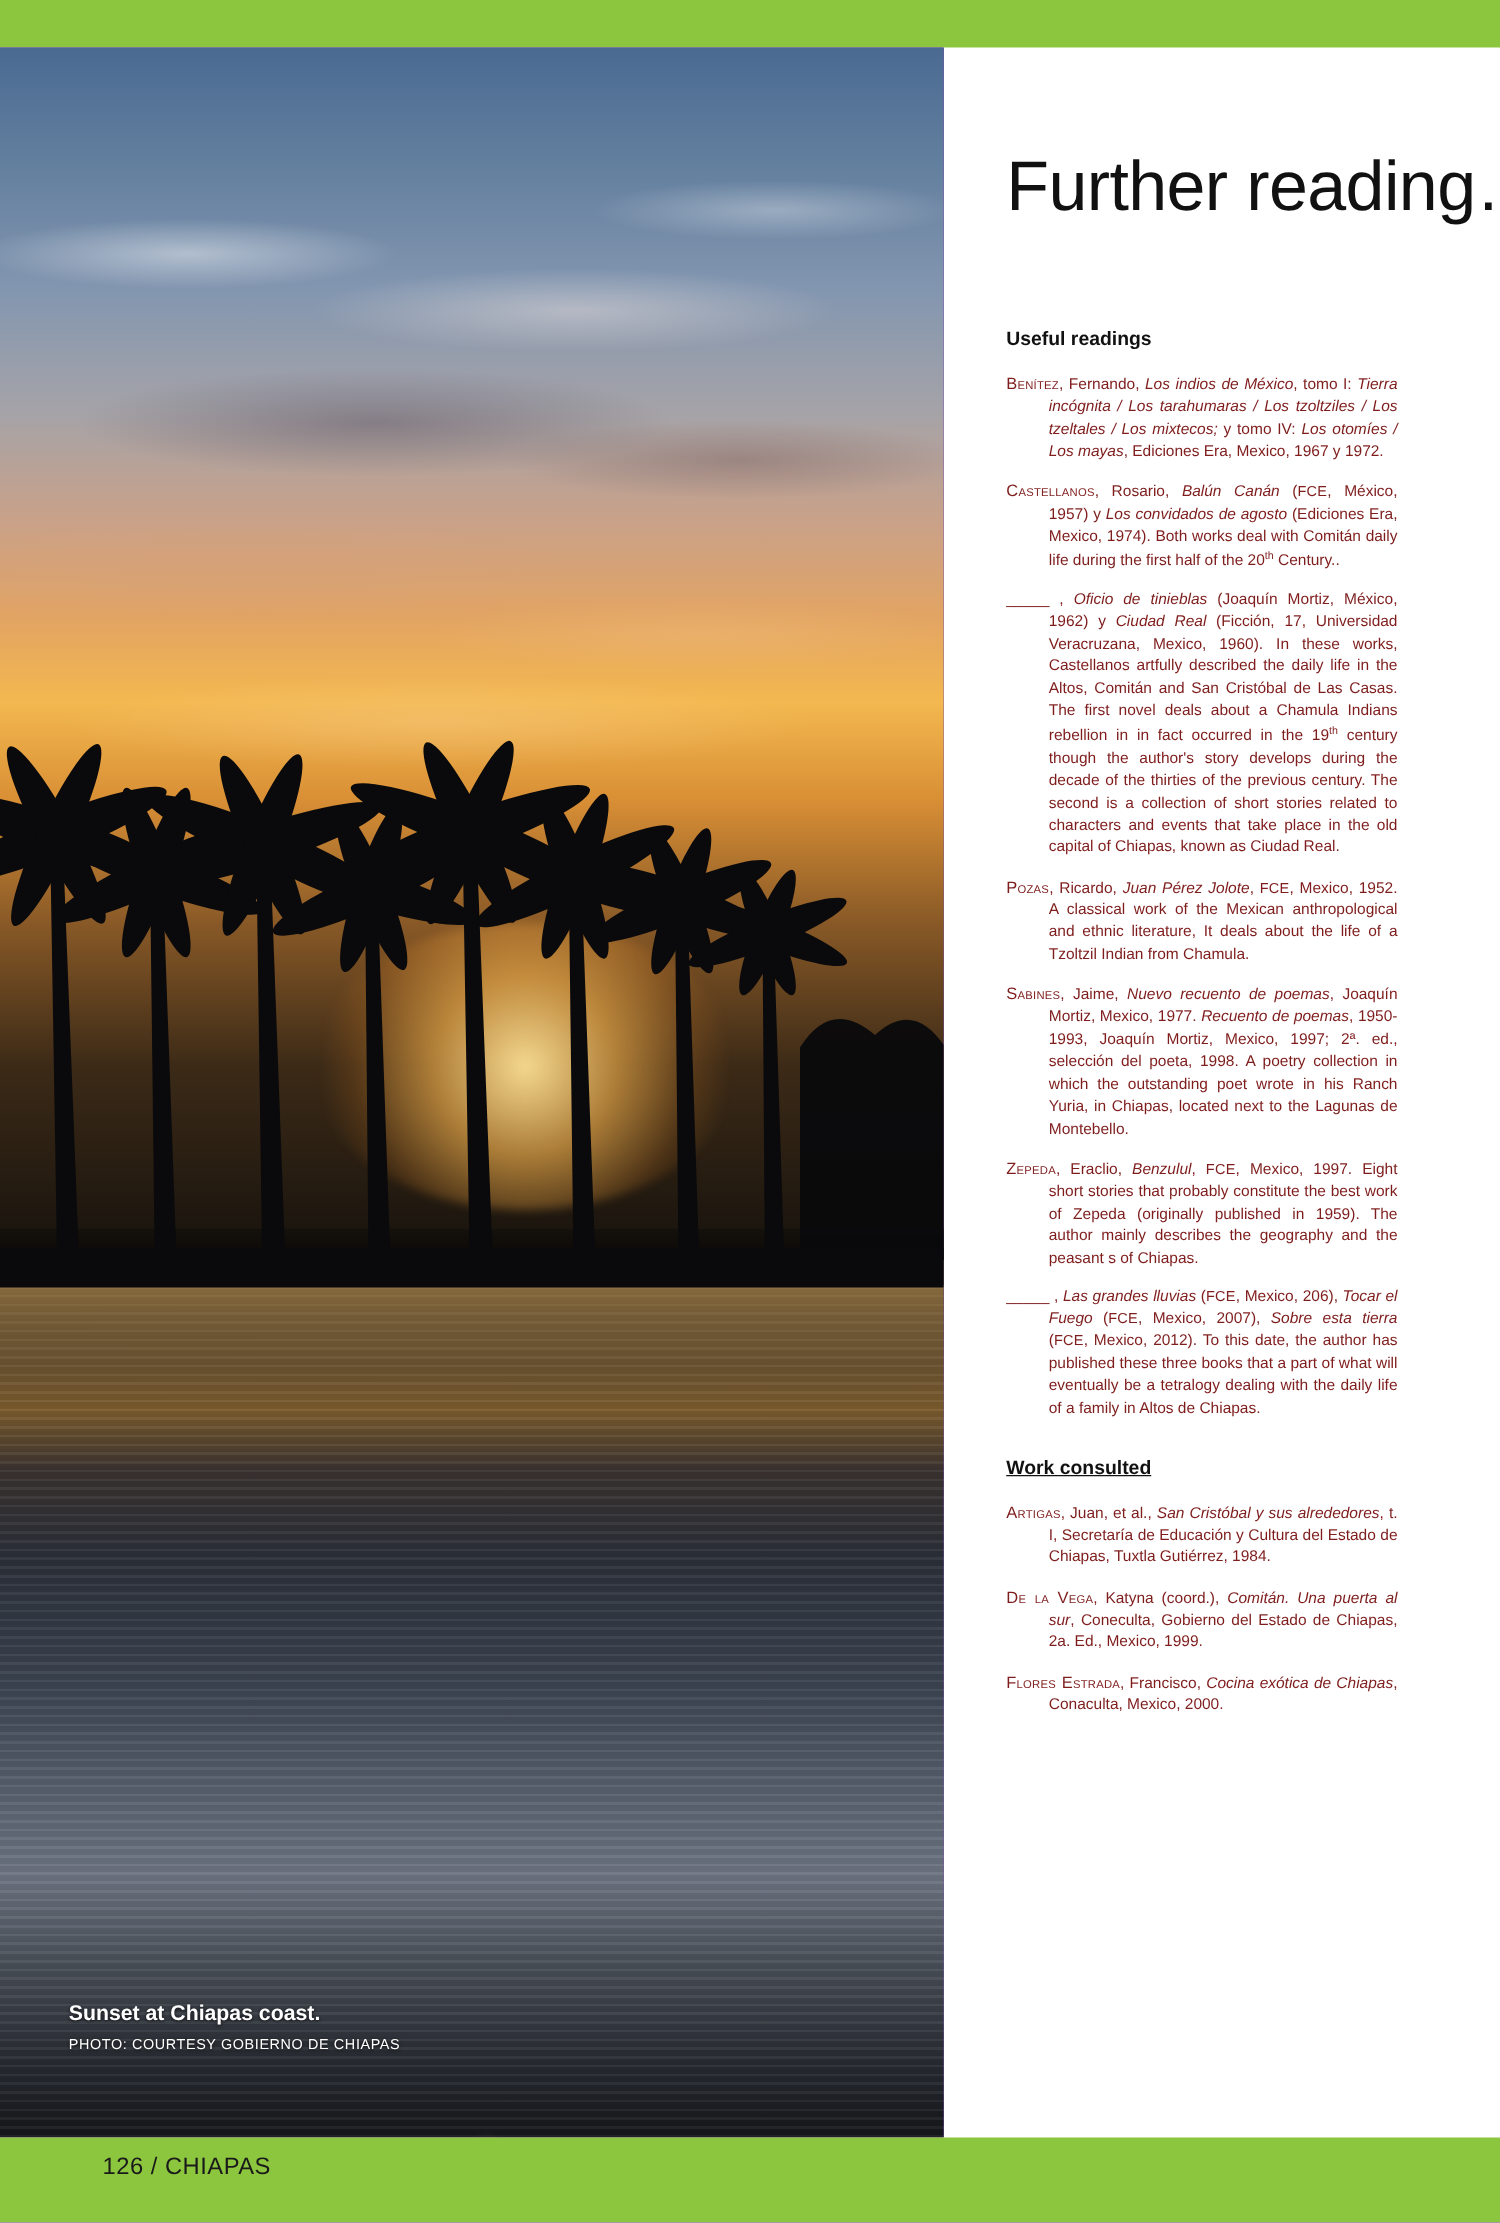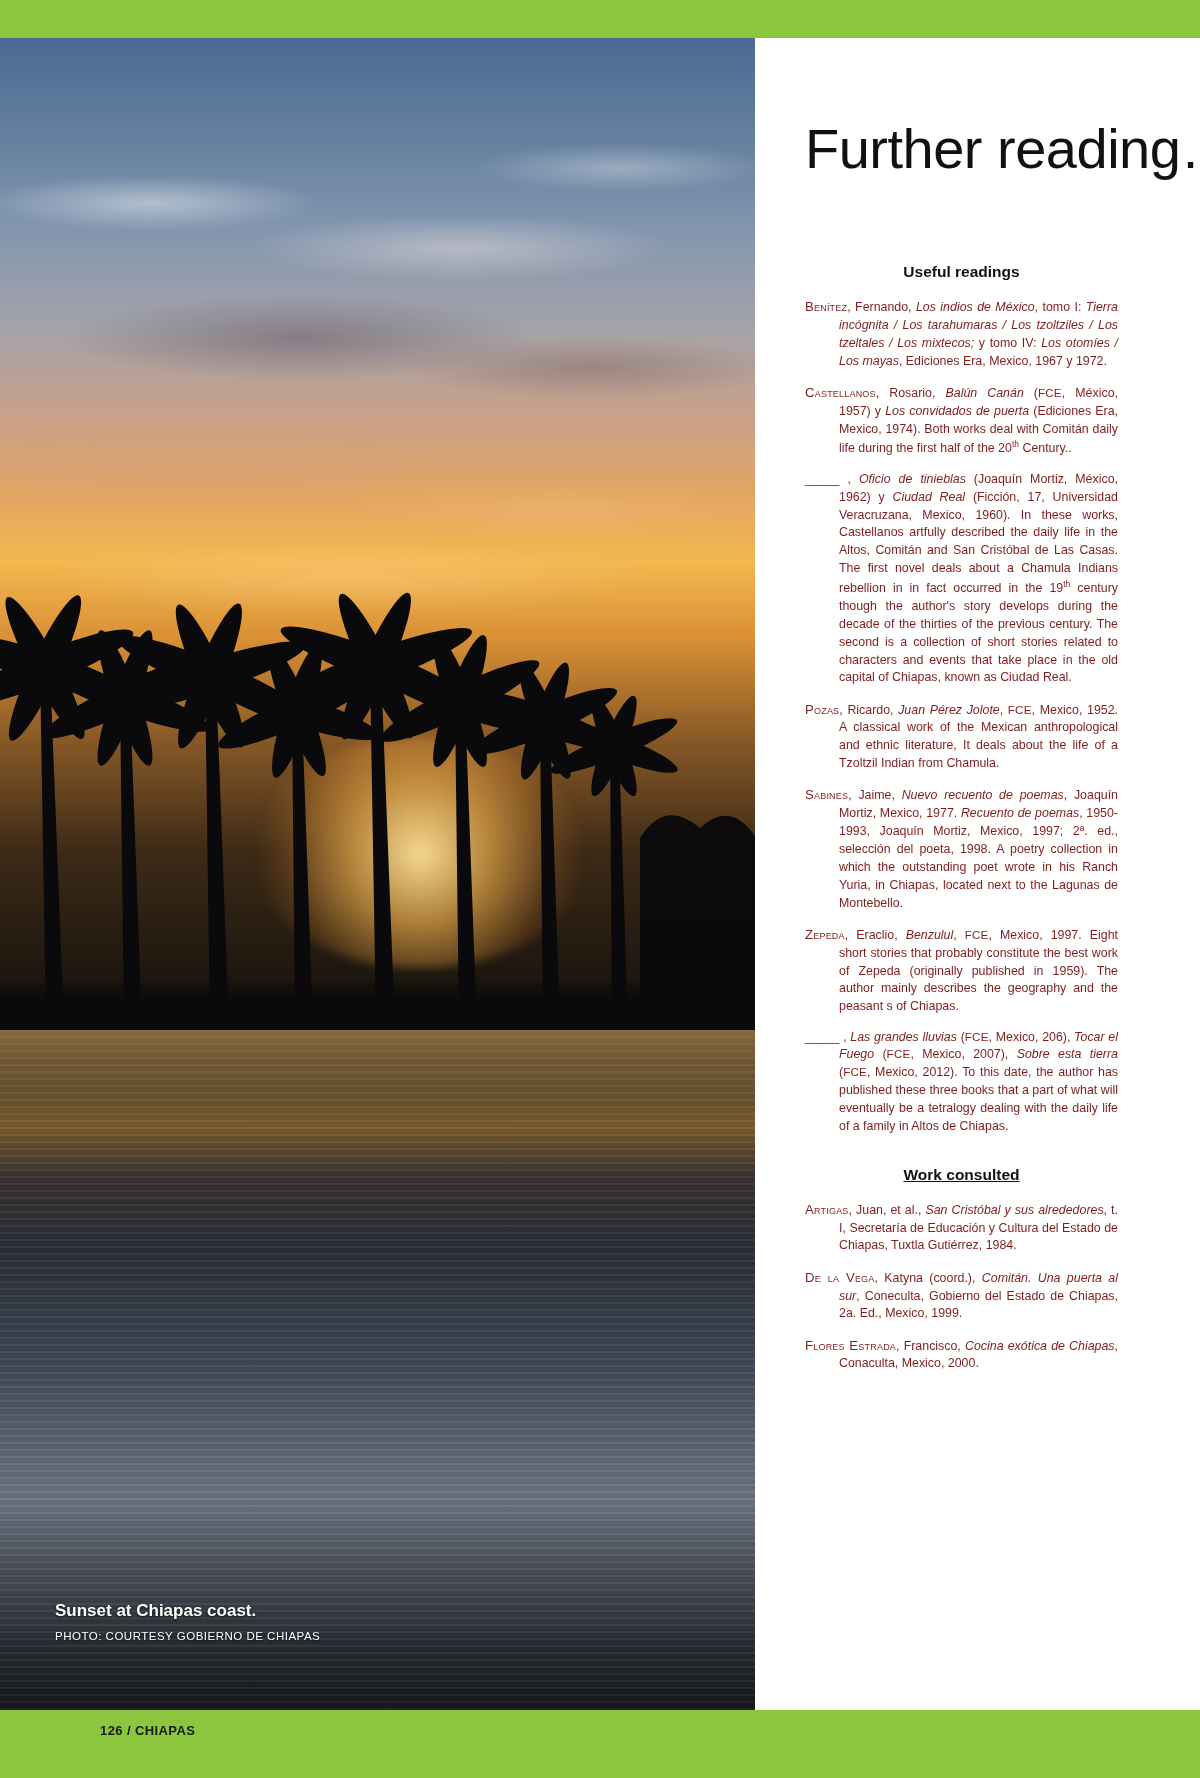--- a/index.html
+++ b/index.html
@@ -24,25 +24,24 @@
   }
   .band-bottom {
     position: absolute;
     left: 0; top: 1710px;
     width: 1200px; height: 68px;
     background: #8cc63e;
   }
   .folio {
     position: absolute;
     left: 82px; top: 1723px;
-    font-size: 13px;
-    font-weight: bold;
+    font-size: 19px;
+    font-weight: normal;
     letter-spacing: 0.4px;
     color: #1a1a1a;
-    margin-left: 18px;
   }
 
   
   .photo {
     position: absolute;
     left: 0; top: 38px;
     width: 755px; height: 1672px;
     overflow: hidden;
     background: #4c1d95;
   }
@@ -175,21 +174,20 @@
     text-align: right;
     margin-top: 78px;
     white-space: nowrap;
   }
   .sec-title {
     font-size: 15.5px;
     font-weight: bold;
     color: #111;
     margin-top: 82px;
     margin-bottom: 16px;
-    text-align: center;
   }
   .sec-title.second {
     margin-top: 30px;
     text-decoration: underline;
   }
   .ref {
     font-size: 12.4px;
     line-height: 1.44;
     color: #7f1d1d;
     text-align: justify;
@@ -295,21 +293,21 @@
     <div class="cap-credit">PHOTO: COURTESY GOBIERNO DE CHIAPAS</div>
   </div>
 </div>
 
 <div class="col">
   <h1 class="headline">Further reading…</h1>
 
   <h2 class="sec-title">Useful readings</h2>
   <div>
     <p class="ref"><span class="sc">Benítez</span>, Fernando, <i>Los indios de México</i>, tomo I: <i>Tierra incógnita / Los tarahumaras / Los tzoltziles / Los tzeltales / Los mixtecos;</i> y tomo IV: <i>Los otomíes / Los mayas</i>, Ediciones Era, Mexico, 1967 y 1972.</p>
-    <p class="ref"><span class="sc">Castellanos</span>, Rosario, <i>Balún Canán</i> (<span class="abbr">FCE</span>, México, 1957) y <i>Los convidados de puerta</i> (Ediciones Era, Mexico, 1974). Both works deal with Comitán daily life during the first half of the 20<sup>th</sup> Century..</p>
+    <p class="ref"><span class="sc">Castellanos</span>, Rosario, <i>Balún Canán</i> (<span class="abbr">FCE</span>, México, 1957) y <i>Los convidados de agosto</i> (Ediciones Era, Mexico, 1974). Both works deal with Comitán daily life during the first half of the 20<sup>th</sup> Century..</p>
     <p class="ref">_____ , <i>Oficio de tinieblas</i> (Joaquín Mortiz, México, 1962) y <i>Ciudad Real</i> (Ficción, 17, Universidad Veracruzana, Mexico, 1960). In these works, Castellanos artfully described the daily life in the Altos, Comitán and San Cristóbal de Las Casas. The first novel deals about a Chamula Indians rebellion in in fact occurred in the 19<sup>th</sup> century though the author's story develops during the decade of the thirties of the previous century. The second is a collection of short stories related to characters and events that take place in the old capital of Chiapas, known as Ciudad Real.</p>
     <p class="ref"><span class="sc">Pozas</span>, Ricardo, <i>Juan Pérez Jolote</i>, <span class="abbr">FCE</span>, Mexico, 1952. A classical work of the Mexican anthropological and ethnic literature, It deals about the life of a Tzoltzil  Indian from Chamula.</p>
     <p class="ref"><span class="sc">Sabines</span>, Jaime, <i>Nuevo recuento de poemas</i>, Joaquín Mortiz, Mexico, 1977. <i>Recuento de poemas</i>, 1950-1993, Joaquín Mortiz, Mexico, 1997; 2ª. ed., selección del poeta, 1998. A poetry collection in which the outstanding poet wrote in his Ranch Yuria, in Chiapas, located next to the Lagunas de Montebello.</p>
     <p class="ref"><span class="sc">Zepeda</span>, Eraclio, <i>Benzulul</i>, <span class="abbr">FCE</span>, Mexico, 1997. Eight short stories that probably constitute the best work of Zepeda (originally published in 1959). The author mainly describes the geography and the peasant s of Chiapas.</p>
     <p class="ref">_____ , <i>Las grandes lluvias</i> (<span class="abbr">FCE</span>, Mexico, 206), <i>Tocar el Fuego</i> (<span class="abbr">FCE</span>, Mexico, 2007), <i>Sobre esta tierra</i> (<span class="abbr">FCE</span>, Mexico, 2012). To this date, the author has published these three books that a part of what will eventually be a tetralogy dealing with the daily life of a family in Altos de Chiapas.</p>
   </div>
 
   <h2 class="sec-title second">Work consulted</h2>
   <div>
     <p class="ref"><span class="sc">Artigas</span>, Juan, et al., <i>San Cristóbal y sus alrededores</i>, t. I, Secretaría de Educación y Cultura del Estado de Chiapas, Tuxtla Gutiérrez, 1984.</p>

